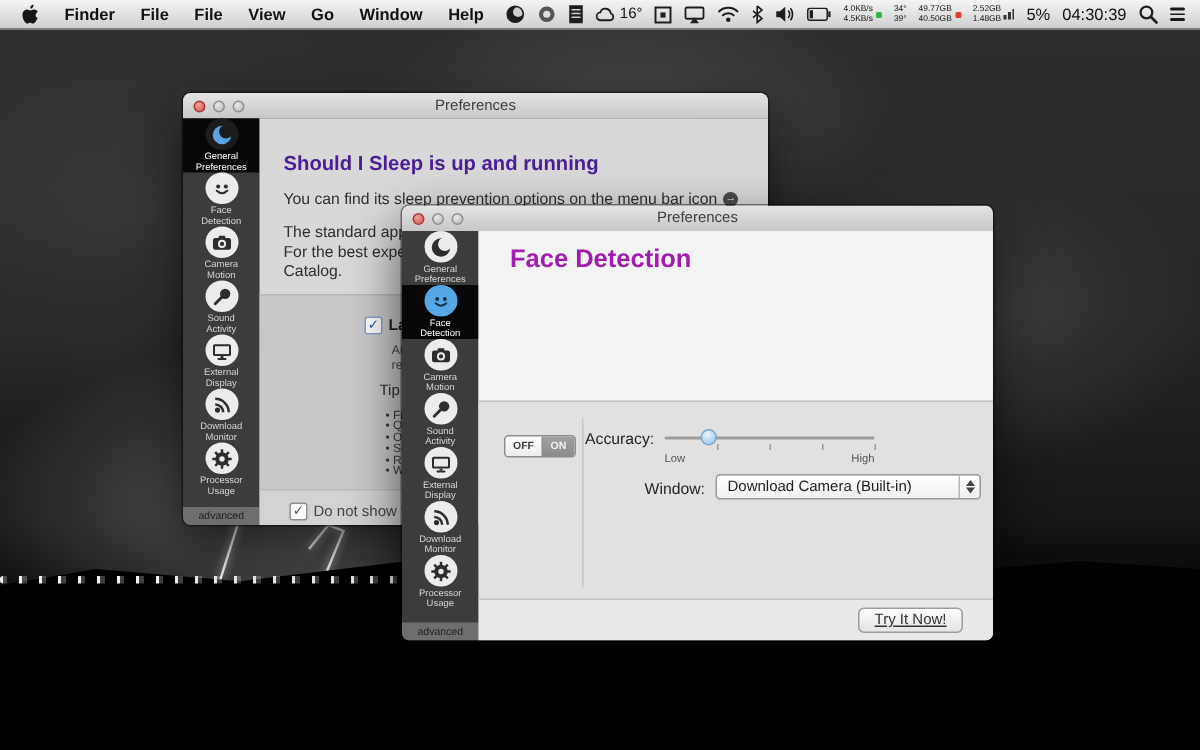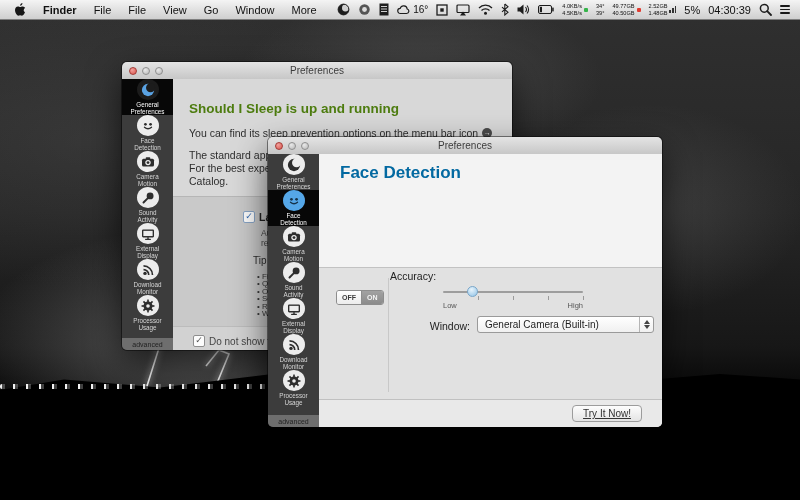--- a/index.html
+++ b/index.html
@@ -18,21 +18,21 @@
     clip-path:polygon(0 18%,8% 10%,20% 16%,34% 6%,48% 14%,62% 4%,78% 12%,90% 6%,100% 10%,100% 100%,0 100%);}
   .city-lights{position:absolute;left:0;top:384px;width:460px;height:5px;border-radius:2px;
     background:repeating-linear-gradient(90deg, rgba(255,255,255,.95) 0 2px, rgba(255,255,255,.25) 2px 5px, transparent 5px 13px);
     filter:blur(.4px);}
   .lightning{position:absolute;left:130px;top:318px;filter:drop-shadow(0 0 3px rgba(255,255,255,.85));}
   
   .menubar{position:absolute;left:0;top:0;width:800px;height:19px;z-index:50;
     background:linear-gradient(#f4f4f4,#cfcfcf);border-bottom:1px solid #7e7e7e;
     display:flex;align-items:center;font-size:11px;color:#111;}
   .menu-left{display:flex;align-items:center;gap:17px;padding-left:14px;}
-  .menu-left .mi{white-space:nowrap;}
+  .menu-left .mi{white-space:nowrap;font-weight:bold;}
   .mi.app{font-weight:bold;}
   .menu-right{margin-left:auto;display:flex;align-items:center;gap:8px;padding-right:10px;}
   .micon{display:flex;align-items:center;}
   .micon svg{display:block;}
   .stat{display:flex;align-items:center;gap:2px;}
   .stat-col{display:flex;flex-direction:column;align-items:flex-end;font-size:5.6px;line-height:6.4px;color:#111;}
   .dot{width:4px;height:4px;border-radius:1px;}
   .dot.green{background:#35b44a;} .dot.red{background:#e03c31;}
   .bars{display:flex;align-items:flex-end;gap:1px;height:7px;}
   .bars i{display:block;width:1.6px;background:#333;}
@@ -60,50 +60,50 @@
   .disc.dark{background:#1c1c1c;color:#5aa3e4;--disc:#1c1c1c;}
   .disc.blue{background:#55a7e8;color:#173349;--disc:#55a7e8;}
   .disc svg{display:block;width:18px;height:18px;}
   .disc .cover{fill:var(--disc);}
   .sbl{font-size:6.3px;line-height:7px;color:#d6d6d6;text-align:center;display:flex;flex-direction:column;}
   .sbi.sel .sbl{color:#fff;}
   .sb-advanced{margin-top:auto;height:12px;background:#6e6e6e;color:#1f1f1f;font-size:7px;
     display:flex;align-items:center;justify-content:center;}
   
   .bw-content{flex:1;background:#d8d8d8;position:relative;overflow:hidden;}
-  .bw-head{position:absolute;left:16px;top:22px;font-size:13.5px;font-weight:bold;color:#4d7c0f;}
+  .bw-head{position:absolute;left:16px;top:22px;font-size:13.5px;font-weight:bold;color:#4c1d95;}
   .bw-hint{position:absolute;left:16px;top:48px;font-size:10.5px;color:#2e2e2e;display:flex;align-items:center;gap:4px;}
   .arrow-circ{width:10px;height:10px;border-radius:50%;background:#4a4a4a;color:#eee;font-size:7px;
     line-height:10px;text-align:center;display:inline-block;}
   .bw-body{position:absolute;left:16px;top:70px;font-size:10.5px;line-height:13px;color:#2e2e2e;white-space:pre;}
   .bw-band{position:absolute;left:0;right:0;top:117px;height:130px;background:#c9c9c9;border-top:1px solid #b6b6b6;}
   .bw-strip{position:absolute;left:0;right:0;top:247px;bottom:0;background:#d2d2d2;border-top:1px solid #bcbcbc;}
   .cbrow{display:flex;align-items:center;gap:4px;white-space:nowrap;}
   .cb{width:10px;height:10px;border:1px solid #87a3c4;background:#fcfcfc;border-radius:2px;
     font-size:9px;line-height:9px;font-weight:bold;color:#2e66b0;text-align:center;flex-shrink:0;}
   .cb::after{content:"✓";}
   .cb.greyck{border-color:#8e8e8e;color:#555;}
   .bw-check{position:absolute;left:70px;top:14px;font-size:10.5px;font-weight:bold;color:#222;}
   .bw-small{position:absolute;left:88px;top:32px;font-size:8.5px;line-height:9.5px;color:#4a4a4a;white-space:pre;}
   .bw-tip{position:absolute;left:80px;top:58px;font-size:10px;color:#2e2e2e;}
   .bw-bullets{position:absolute;left:84px;top:76px;font-size:8px;line-height:7.4px;color:#3a3a3a;white-space:pre;}
   .bw-dontshow{position:absolute;left:20px;top:8px;font-size:10px;color:#444;}
   
   .fw-content{flex:1;background:#f3f3f3;position:relative;overflow:hidden;}
-  .fw-head{position:absolute;left:21px;top:9px;font-size:17px;font-weight:bold;color:#0369a1;}
+  .fw-head{position:absolute;left:21px;top:9px;font-size:17px;font-weight:bold;color:#a21caf;}
   .fw-p1{position:absolute;left:21px;top:38px;width:308px;font-size:11px;line-height:13.5px;color:#2b2b2b;}
   .fw-p2{position:absolute;left:21px;top:70px;width:308px;font-size:11px;line-height:13.5px;color:#2b2b2b;}
   .fw-grey{position:absolute;left:0;right:0;top:113px;height:133px;background:#e1e1e1;border-top:1px solid #c2c2c2;}
   .vdiv{position:absolute;left:69px;top:10px;height:114px;width:1px;background:#c8c8c8;}
   .toggle{position:absolute;left:17px;top:22px;display:inline-flex;border:1px solid #8d8d8d;border-radius:3px;
     overflow:hidden;height:13px;font-size:7px;font-weight:bold;}
   .seg{padding:0 5px;line-height:13px;}
   .seg.off{background:linear-gradient(#fefefe,#ececec);color:#3c3c3c;border-right:1px solid #8d8d8d;}
   .seg.on{background:linear-gradient(#a2a2a2,#8b8b8b);color:#f4f4f4;}
-  .acc-label{position:absolute;left:71px;top:2px;font-size:10.5px;color:#222;}
+  .acc-label{position:absolute;left:71px;top:19px;font-size:10.5px;color:#222;}
   .slider{position:absolute;left:124px;top:23px;width:140px;height:2px;background:#9d9d9d;border-radius:1px;}
   .slider .thumb{position:absolute;top:-5px;width:11px;height:11px;margin-left:-5px;border-radius:50%;
     background:radial-gradient(circle at 40% 30%, #e8f4fc, #8fc2e6);border:1px solid #79a6c9;box-sizing:border-box;}
   .ticks{position:absolute;left:124px;top:28px;width:140px;height:4px;}
   .ticks i{position:absolute;top:0;width:1px;height:4px;background:#9a9a9a;}
   .lab-low{position:absolute;left:124px;top:33px;font-size:7.5px;color:#555;}
   .lab-high{position:absolute;left:244px;top:33px;font-size:7.5px;color:#555;width:20px;text-align:right;}
   .cam-label{position:absolute;left:108px;top:52px;width:43px;text-align:right;font-size:10.5px;color:#222;}
   .popup{position:absolute;left:158px;top:48px;width:177px;height:17px;background:linear-gradient(#fff,#f0f0f0);
     border:1px solid #9a9a9a;border-radius:3px;box-sizing:border-box;display:flex;align-items:center;}
@@ -145,21 +145,21 @@
         <svg width="12" height="14" viewBox="0 0 12 14">
             <path fill="#161616" d="M9.7 7.4c0-1.8 1.5-2.6 1.5-2.6S10.3 3.4 8.6 3.4c-1 0-1.8.6-2.3.6-.6 0-1.4-.6-2.3-.6C2.2 3.4 1 5 1 7.1c0 2.8 2 5.6 3.2 5.6.6 0 1.1-.5 1.9-.5s1.3.5 1.9.5c1.1 0 2.6-2.2 3-3.7-1-.4-1.3-1.2-1.3-1.6zM7.9 1.8C8.5 1 8.4 0 8.4 0S7.3.2 6.7.9C6.1 1.6 6.2 2.7 6.2 2.7s1.1.1 1.7-.9z"></path>
           </svg>
       </span>
       <span class="mi app">Finder</span>
       <span class="mi">File</span>
       <span class="mi">File</span>
       <span class="mi">View</span>
       <span class="mi">Go</span>
       <span class="mi">Window</span>
-      <span class="mi">More</span>
+      <span class="mi">Help</span>
     </div>
     <div class="menu-right">
       <span class="micon">
         <svg width="13" height="13" viewBox="0 0 13 13">
             <circle cx="6.5" cy="6.5" r="5.4" fill="#1d1d1d"></circle>
             <circle cx="8.4" cy="5" r="3.4" fill="#cfcfcf"></circle>
             <circle cx="6.5" cy="6.5" r="5.4" fill="none" stroke="#1d1d1d" stroke-width="1"></circle>
           </svg>
       </span>
       <span class="micon">
@@ -529,21 +529,21 @@
           <div class="ticks">
               <i style="left:25%"></i>
               <i style="left:50%"></i>
               <i style="left:75%"></i>
               <i style="left:100%"></i>
             </div>
           <div class="lab-low">Low</div>
           <div class="lab-high">High</div>
           <div class="cam-label">Window:</div>
           <div class="popup">
-            <span class="ptext">General Camera (Built-in)</span>
+            <span class="ptext">Download Camera (Built-in)</span>
             <span class="pop-arrows">
                 <i class="up"></i>
                 <i class="dn"></i>
               </span>
           </div>
         </div>
         <div class="fw-footer">
           <span class="f-status">Stay in front of the camera</span>
           <span class="try-btn">Try It Now!</span>
         </div>

